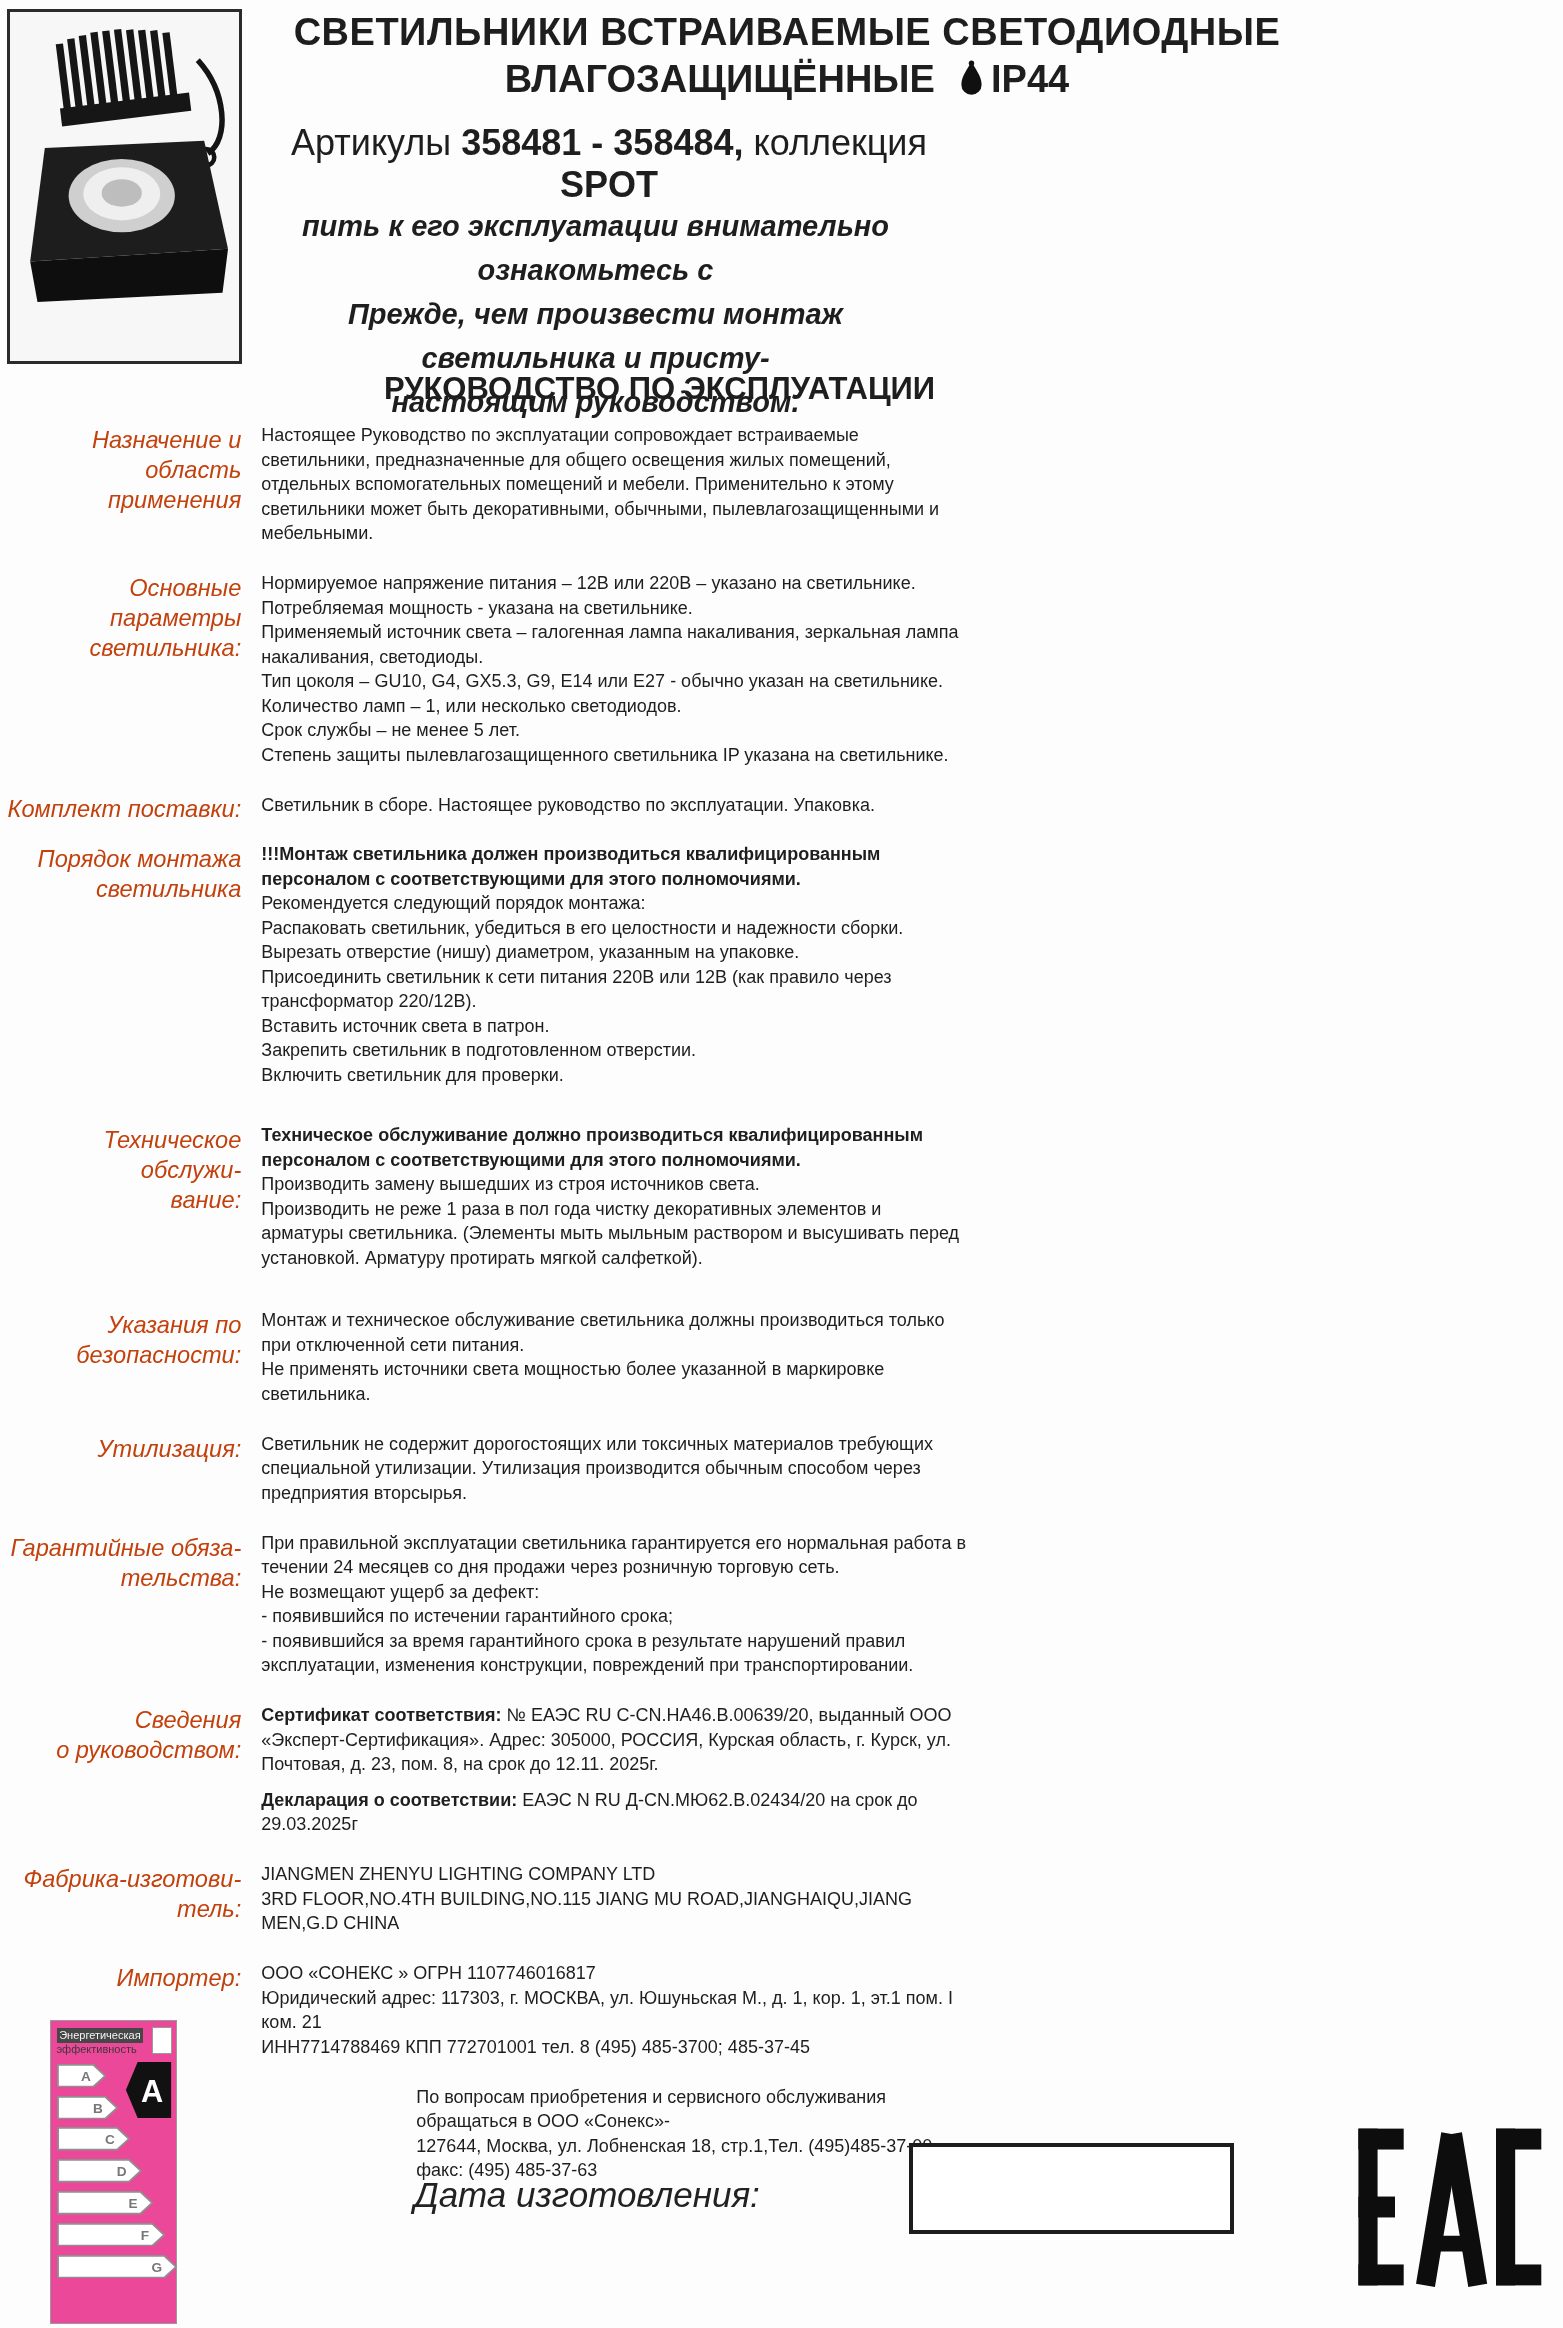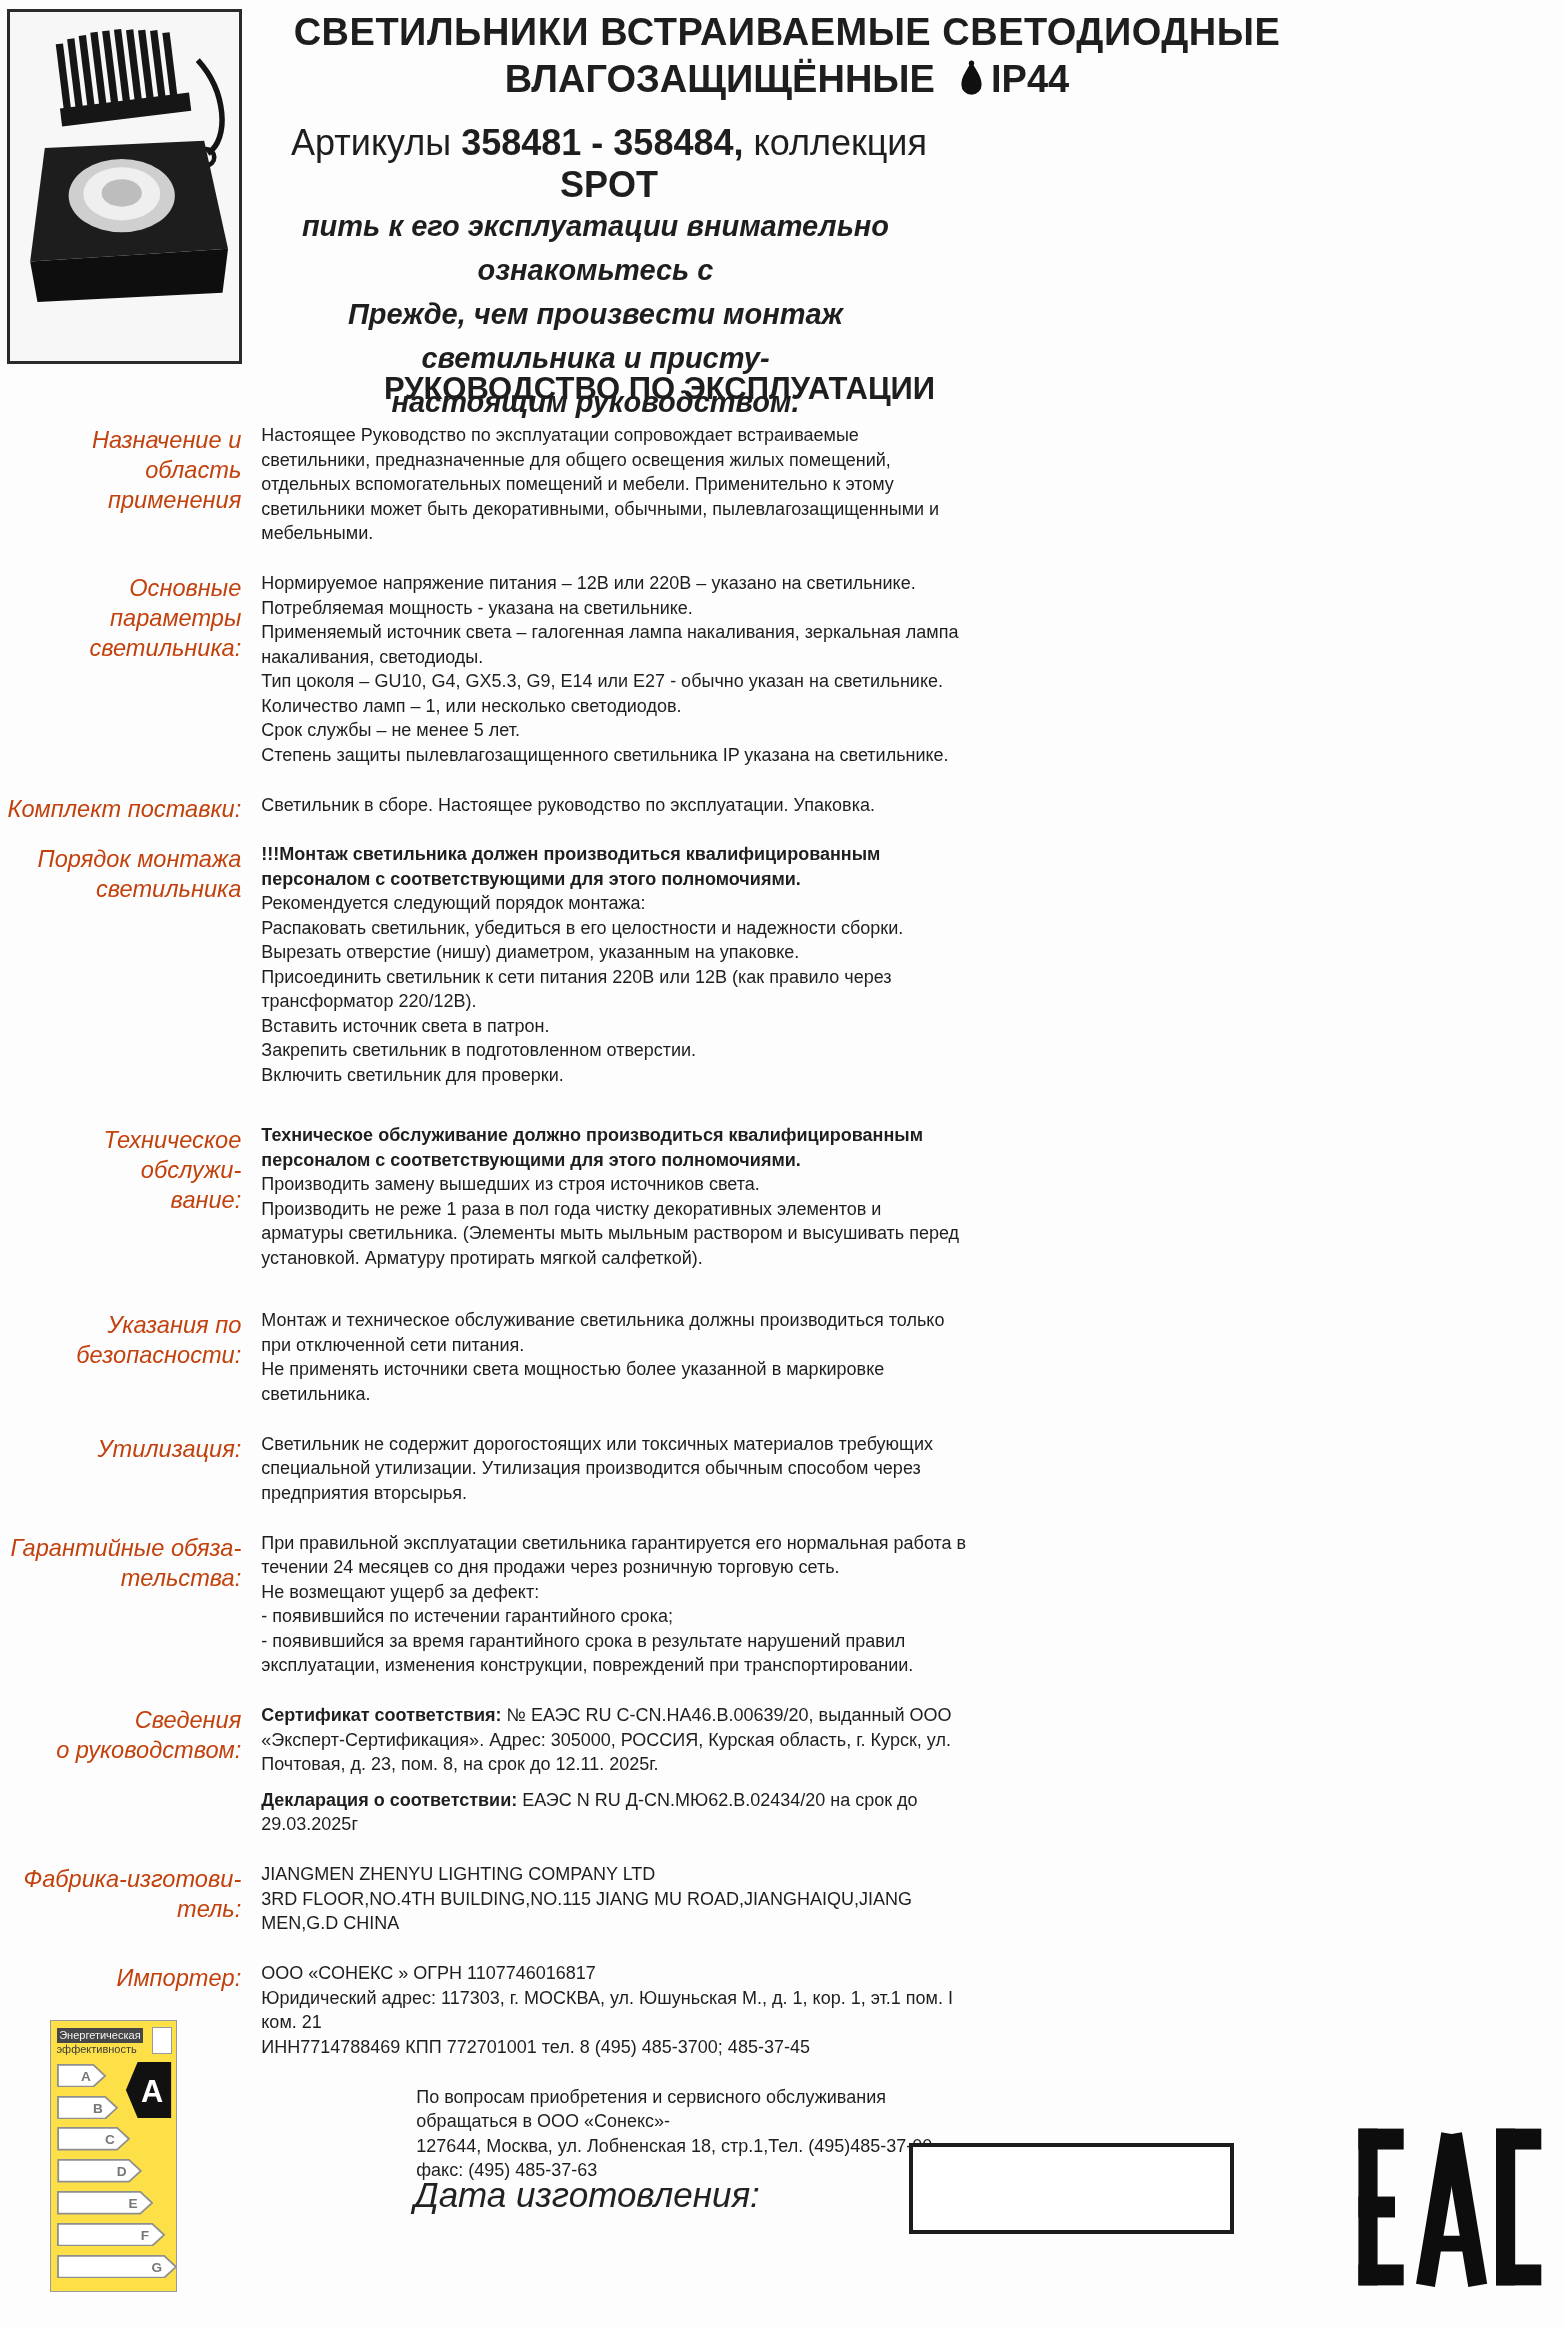--- a/index.html
+++ b/index.html
@@ -26,21 +26,21 @@
   .section:nth-child(4){margin-bottom:36px;}
   .section:nth-child(5){margin-bottom:38px;}
   .sec-heading{width:234px;flex:0 0 234px;text-align:right;font-style:italic;font-size:23.6px;line-height:30px;color:#c2410c;padding-top:1.8px;}
   .sec-body{margin-left:20px;width:705px;font-size:18px;line-height:24.5px;}
   .sec-body.indent{padding-left:155px;width:550px;}
   .line{margin:0;}
   .line.gap{margin-top:11px;}
   .line b{font-weight:bold;}
 
   
-  .energy-label{left:50px;top:2020px;width:127px;height:272px;border:1.8px solid #9a9a9a;background:#fde047;box-sizing:border-box;padding:4.5px 0 0 5.5px;}
+  .energy-label{left:50px;top:2020px;width:127px;height:304px;border:1.8px solid #9a9a9a;background:#ec4899;box-sizing:border-box;padding:4.5px 0 0 5.5px;}
   .el-h1{display:inline-block;background:#474747;color:#f4f4f4;font-size:11px;line-height:13.6px;padding:0.9px 2.7px;}
   .el-h2{font-size:11px;line-height:13.6px;color:#3a3a3a;}
   .el-box{position:absolute;top:6.4px;right:4.5px;width:20px;height:27px;border:1.8px solid #9a9a9a;background:#fff;box-sizing:border-box;}
   .el-tag{position:absolute;top:40px;right:3.6px;}
   #energy-arrows{margin-top:7.3px;}
 
   
   .date-label{left:414px;top:2175px;font-style:italic;font-size:35px;color:#222;}
   .date-box{left:909px;top:2143px;width:325px;height:91px;border:4.5px solid #1c1c1c;background:#fff;box-sizing:border-box;}
   .eac{left:1341px;top:2114px;width:209px;height:186px;}

